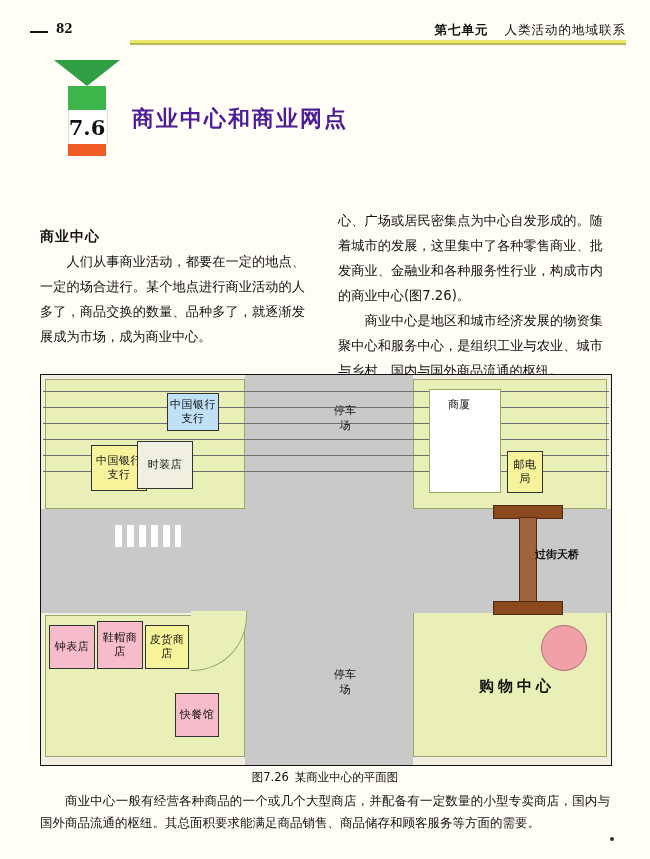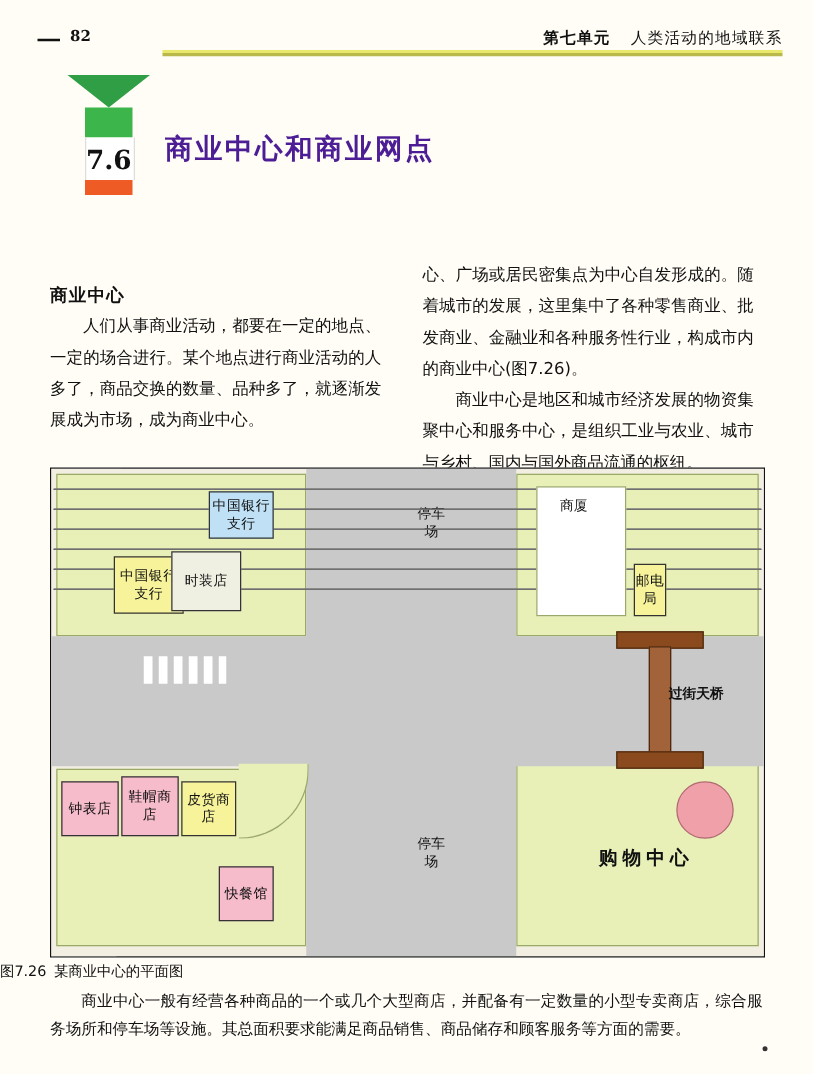--- a/index.html
+++ b/index.html
@@ -109,21 +109,21 @@
   .bridge-deck{position:absolute;background:#a2623a;border:1px solid #4e2a10;}
   .circle{
     position:absolute;width:44px;height:44px;border-radius:50%;
     background:#f0a0a8;border:1px solid #b06a72;
   }
   .mall-label{
     position:absolute;font-size:15px;font-weight:bold;letter-spacing:4px;color:#111;
   }
 
   .fig-caption{
-    position:absolute;left:0;right:0;top:770px;text-align:left;
+    position:absolute;left:0;right:0;top:770px;text-align:center;
     font-size:11.5px;color:#111;
   }
   .fig-caption .num{margin-right:6px;}
 
   .footnote{
     position:absolute;left:40px;top:790px;width:570px;
     font-size:12.5px;line-height:22px;color:#111;text-align:justify;
   }
   .footnote p{margin:0;text-indent:2em;}
   .corner-dot{position:absolute;right:36px;bottom:18px;width:4px;height:4px;background:#333;border-radius:50%;}
@@ -209,21 +209,21 @@
       <div class="slot" style="top:80px"></div>
         <div class="slot" style="top:96px"></div>
     </div>
     <div class="label-plain" style="left:292px;top:292px;width:24px;">停车场</div>
 
     <div class="blk shop blue" style="left:126px;top:18px;width:52px;height:38px;">中国银行支行</div>
     <div class="blk shop yellow" style="left:38px;top:70px;width:56px;height:46px;margin-left:12px;">中国银行支行</div>
     <div class="blk shop plain" style="left:96px;top:66px;width:56px;height:48px;">时装店</div>
 
     <div class="label-plain" style="left:404px;top:22px;width:28px;">商厦</div>
-    <div class="blk shop yellow" style="left:466px;top:76px;width:26px;height:42px;">邮电局</div>
+    <div class="blk shop yellow" style="left:466px;top:76px;width:36px;height:42px;font-family:Liberation Mono, monospace;">邮电局</div>
 
     <div class="blk" style="left:388px;top:14px;width:72px;height:104px;background:#ffffff;border:1px solid #9aa86a;"></div>
     <div class="label-plain" style="left:404px;top:22px;width:28px;z-index:3;">商厦</div>
 
     <div class="crosswalk" style="left:74px;top:150px;width:66px;height:22px;">
       <i style="left:0;top:0;width:7px;height:22px"></i>
         <i style="left:12px;top:0;width:7px;height:22px"></i>
       <i style="left:24px;top:0;width:7px;height:22px"></i>
         <i style="left:36px;top:0;width:7px;height:22px"></i>
       <i style="left:48px;top:0;width:7px;height:22px"></i>
@@ -242,17 +242,17 @@
 
     <div class="circle" style="left:500px;top:250px;"></div>
     <div class="mall-label" style="left:438px;top:302px;">购物中心</div>
   </div>
 
   <div class="fig-caption">
     <span class="num">图7.26</span><span>某商业中心的平面图</span>
   </div>
 
   <div class="footnote">
-    <p>商业中心一般有经营各种商品的一个或几个大型商店，并配备有一定数量的小型专卖商店，综合服务场所和停车场等设施。其总面积要求能满足商品销售、商品储存和顾客服务等方面的需要。</p>
+    <p>商业中心一般有经营各种商品的一个或几个大型商店，并配备有一定数量的小型专卖商店，国内与国外商品流通的枢纽。其总面积要求能满足商品销售、商品储存和顾客服务等方面的需要。</p>
   </div>
 
   <div class="corner-dot"></div>
 </div>
 
 </body></html>

